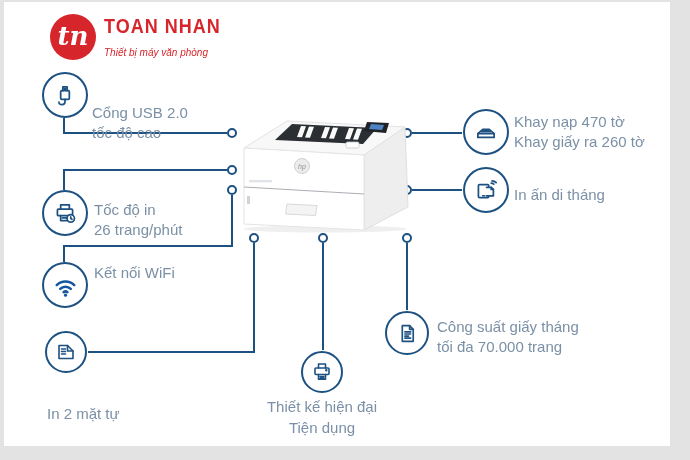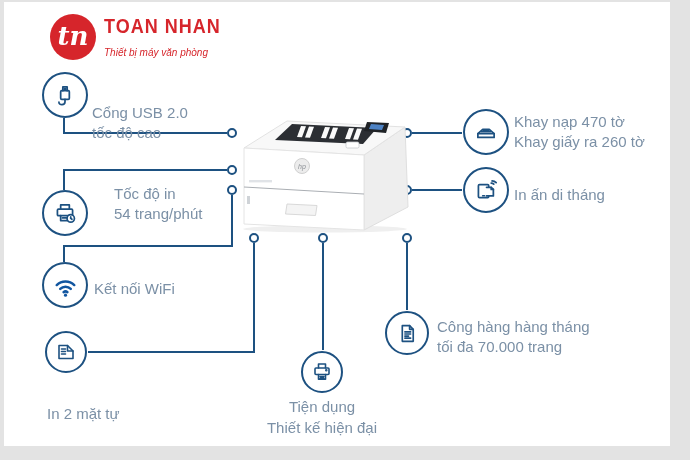--- a/index.html
+++ b/index.html
@@ -27,22 +27,22 @@
   .connectors{position:absolute;left:0;top:0;width:690px;height:460px;pointer-events:none;}
 
   
   .icon-circle{position:absolute;border:2px solid var(--line);border-radius:50%;
     background:#fff;display:flex;align-items:center;justify-content:center;box-sizing:border-box;z-index:3;}
   .c46{width:46px;height:46px;} .c44{width:44px;height:44px;} .c42{width:42px;height:42px;}
   .callout-text{position:absolute;color:var(--text);font-size:15px;line-height:20px;z-index:3;}
   .callout-text span{display:block;}
 
   .usb-circle{left:42px;top:72px;}      .usb-text{left:92px;top:75px;margin-top:28px;}
-  .speed-circle{left:42px;top:190px;}   .speed-text{left:94px;top:184px;margin-left:20px;}
-  .wifi-circle{left:42px;top:262px;}    .wifi-text{left:94px;top:279px;}
+  .speed-circle{left:42px;top:190px;}   .speed-text{left:94px;top:200px;}
+  .wifi-circle{left:42px;top:262px;}    .wifi-text{left:94px;top:263px;}
   .duplex-circle{left:45px;top:331px;}  .duplex-text{left:47px;top:403px;line-height:22px;}
   .design-circle{left:301px;top:351px;} .design-text{left:247px;top:396px;width:150px;text-align:center;line-height:21px;}
   .tray-circle{left:463px;top:109px;}   .tray-text{left:514px;top:112px;}
   .mobile-circle{left:463px;top:167px;} .mobile-text{left:514px;top:185px;}
   .cap-circle{left:385px;top:311px;}    .cap-text{left:437px;top:317px;}
 
   .icon-svg{stroke:var(--line);fill:none;stroke-width:1.6;stroke-linecap:round;stroke-linejoin:round;}
 
   
   .printer{position:absolute;left:237px;top:112px;z-index:2;}
@@ -128,21 +128,21 @@
     <svg class="icon-svg" width="26" height="26" viewBox="0 0 24 24">
       <path d="M8 8.5 V4.5 h8 v4"></path>
       <rect x="5" y="8.5" width="14" height="6" rx="1"></rect>
       <path d="M8 14.5 v4.5 h6 M9.8 16.6 h3.5"></path>
       <circle cx="17.3" cy="17" r="3.4" fill="#fff"></circle>
       <path d="M17.3 15.6 V17 l1.1 0.8"></path>
     </svg>
   </div>
   <div class="callout-text speed-text">
     <span>Tốc độ in</span>
-    <span>54 trang/phút</span>
+    <span>26 trang/phút</span>
   </div>
 
   <div class="icon-circle c46 wifi-circle">
     <svg width="27" height="27" viewBox="0 0 24 24" fill="none" stroke="#1256a0" stroke-width="2.2" stroke-linecap="round">
       <path d="M4.2 11.6 a11 11 0 0 1 15.6 0"></path>
       <path d="M7.3 15 a6.6 6.6 0 0 1 9.4 0"></path>
       <path d="M10.3 18 a2.5 2.5 0 0 1 3.4 0"></path>
       <circle cx="12" cy="20.6" r="1.4" fill="#1256a0" stroke="none"></circle>
     </svg>
   </div>
@@ -163,22 +163,22 @@
 
   <div class="icon-circle c42 design-circle">
     <svg class="icon-svg" width="24" height="24" viewBox="0 0 24 24">
       <path d="M8.5 8 V4 h7 v4"></path>
       <rect x="5" y="8" width="14" height="6.5" rx="1"></rect>
       <circle cx="16.3" cy="10.3" r="0.5" fill="#1d5181"></circle>
       <path d="M8.5 14.5 v4.8 h7 v-4.8 M10.2 16.6 h3.6 M10.2 18.3 h3.6"></path>
     </svg>
   </div>
   <div class="callout-text design-text">
+    <span>Thiết kế hiện đại</span>
     <span>Tiện dụng</span>
-    <span>Thiết kế hiện đại</span>
   </div>
 
   <div class="icon-circle c46 tray-circle">
     <svg class="icon-svg" width="26" height="26" viewBox="0 0 24 24">
       <path d="M4.5 13.5 L9 9.5 h6 l4.5 4 v3.5 h-15 Z"></path>
       <path d="M4.5 13.5 h15"></path>
       <path d="M8 11.7 h8 M9.5 10.2 h5"></path>
     </svg>
   </div>
   <div class="callout-text tray-text">
@@ -201,16 +201,16 @@
   </div>
 
   <div class="icon-circle c44 cap-circle">
     <svg class="icon-svg" width="25" height="25" viewBox="0 0 24 24">
       <path d="M7 4.5 h7 l3.5 3.5 v11.5 H7 Z"></path>
       <path d="M14 4.5 V8 h3.5"></path>
       <path d="M9.5 10.5 h5.5 M9.5 12.5 h5.5 M9.5 14.5 h3.5 M9.5 16.5 h5.5"></path>
     </svg>
   </div>
   <div class="callout-text cap-text">
-    <span>Công hàng hàng tháng</span>
+    <span>Công suất giấy tháng</span>
     <span>tối đa 70.000 trang</span>
   </div>
 </div>
 
 </body></html>

